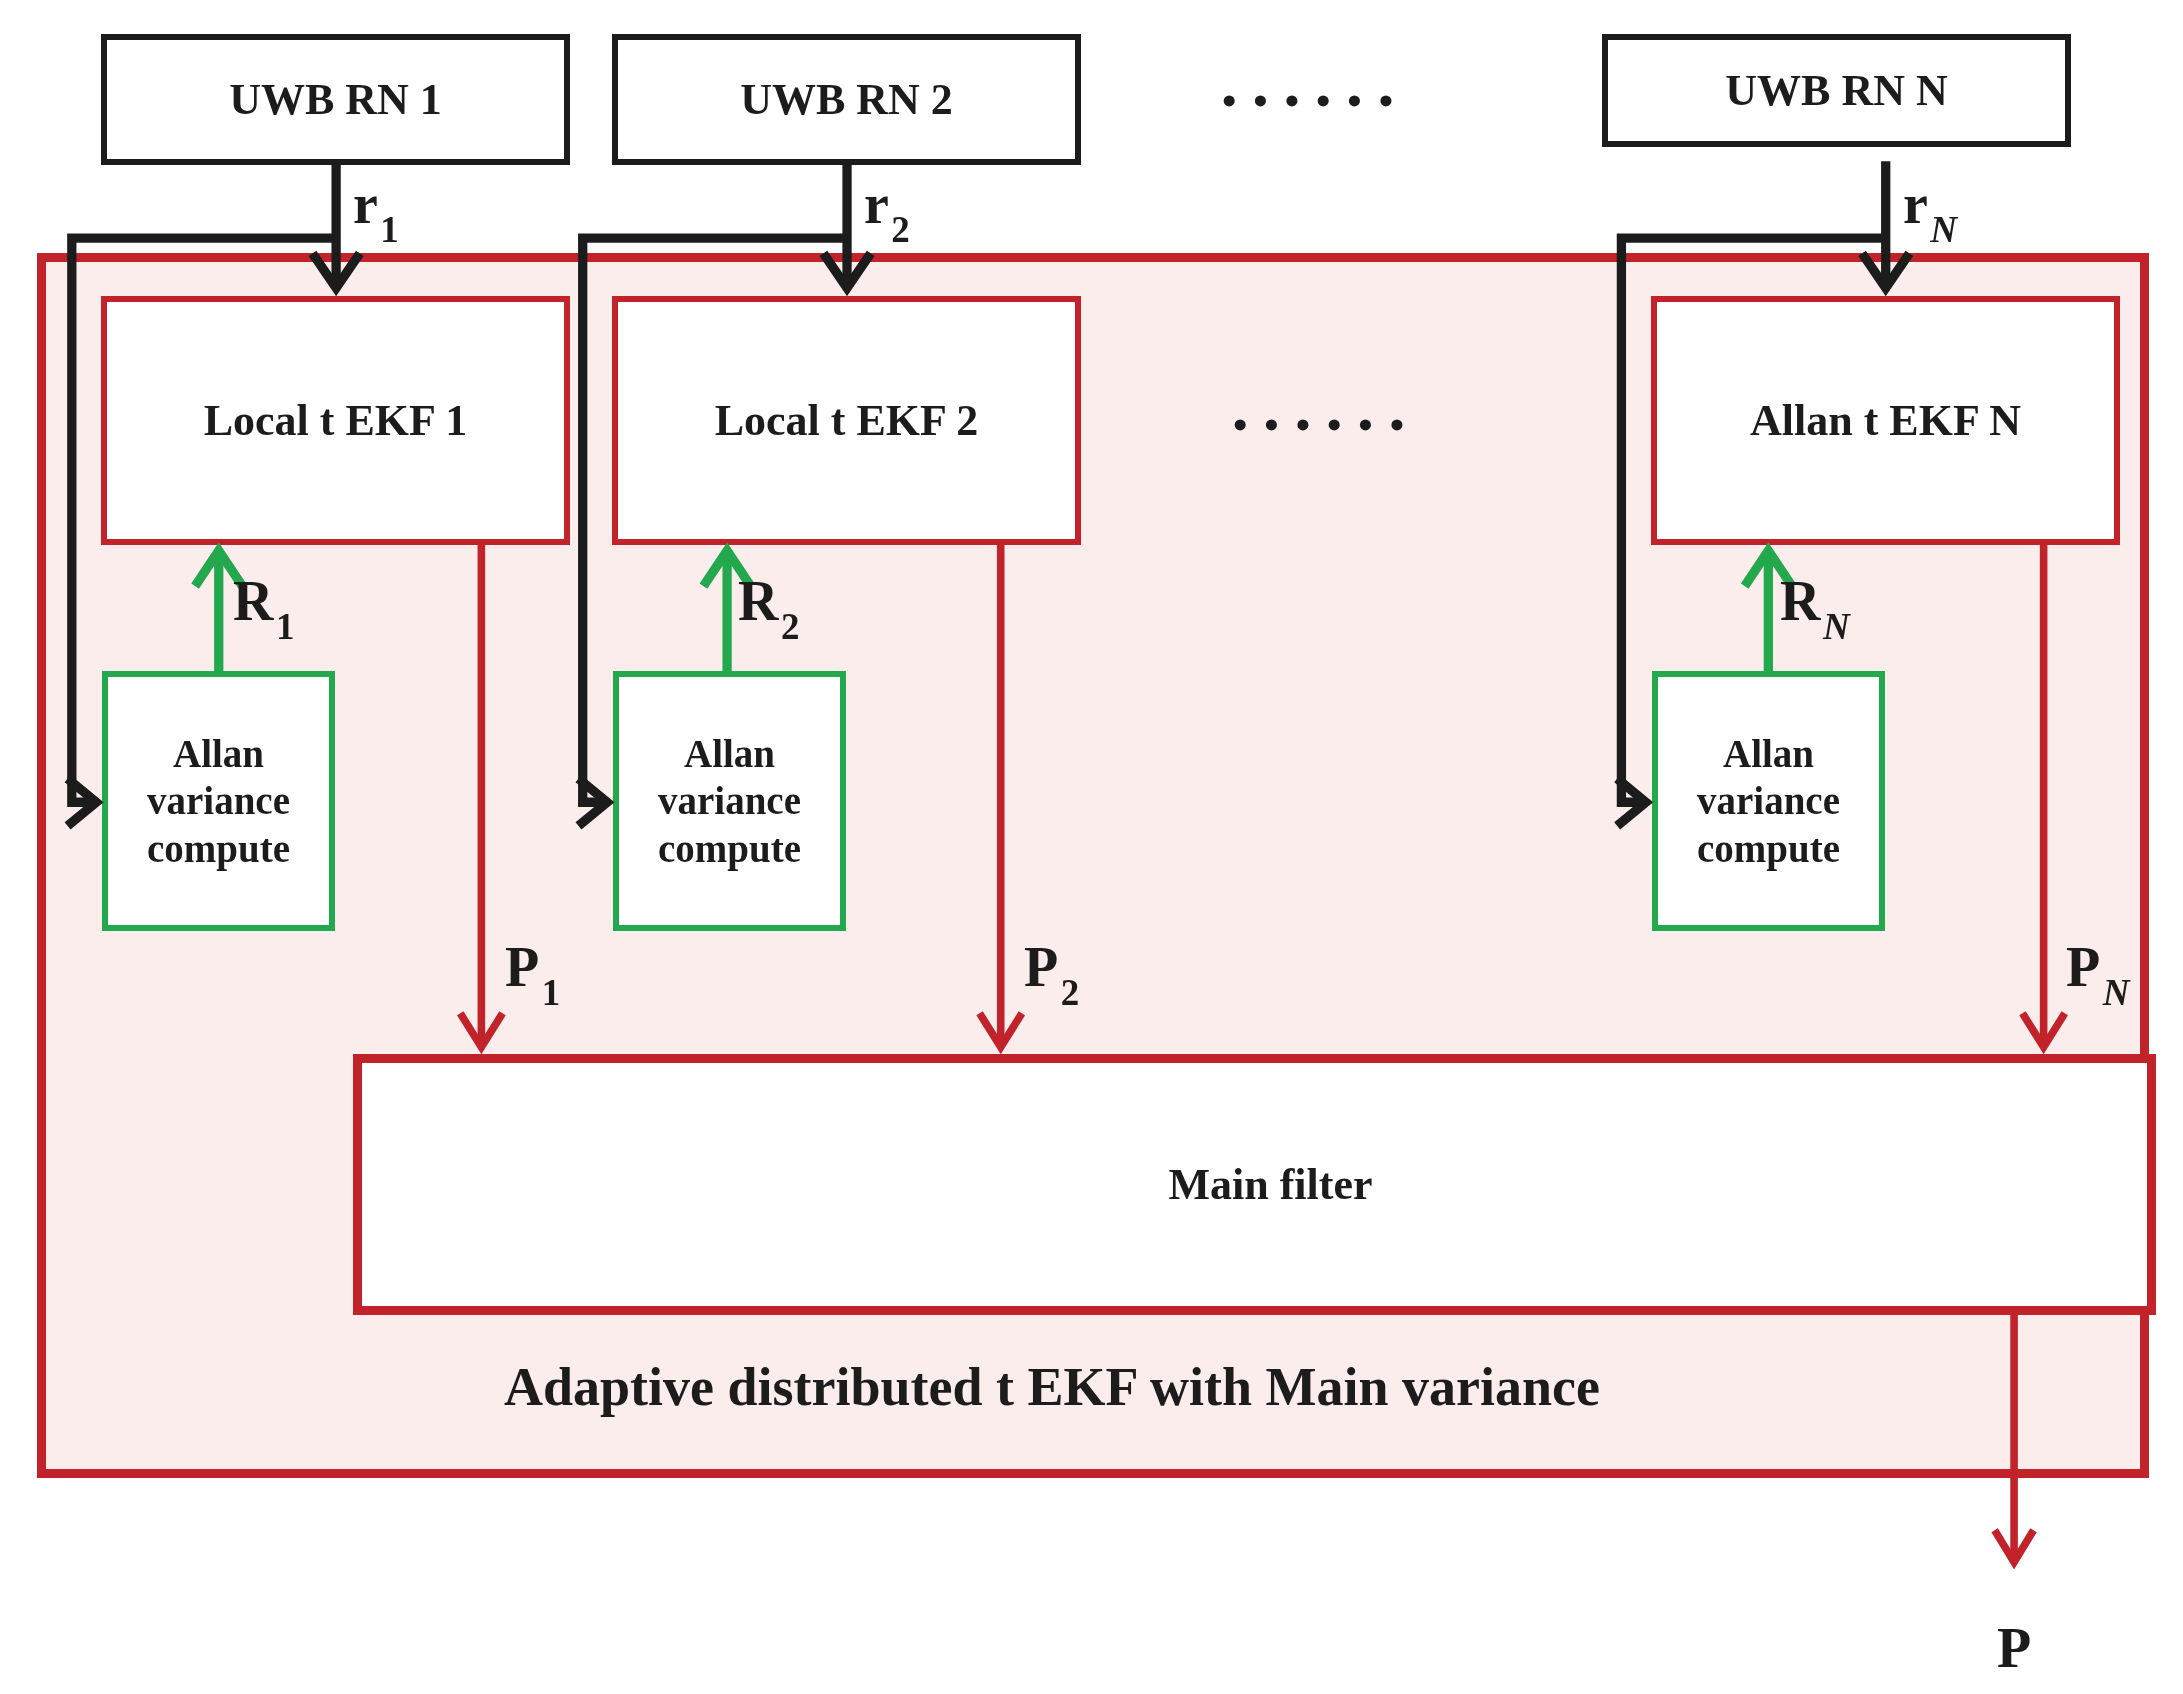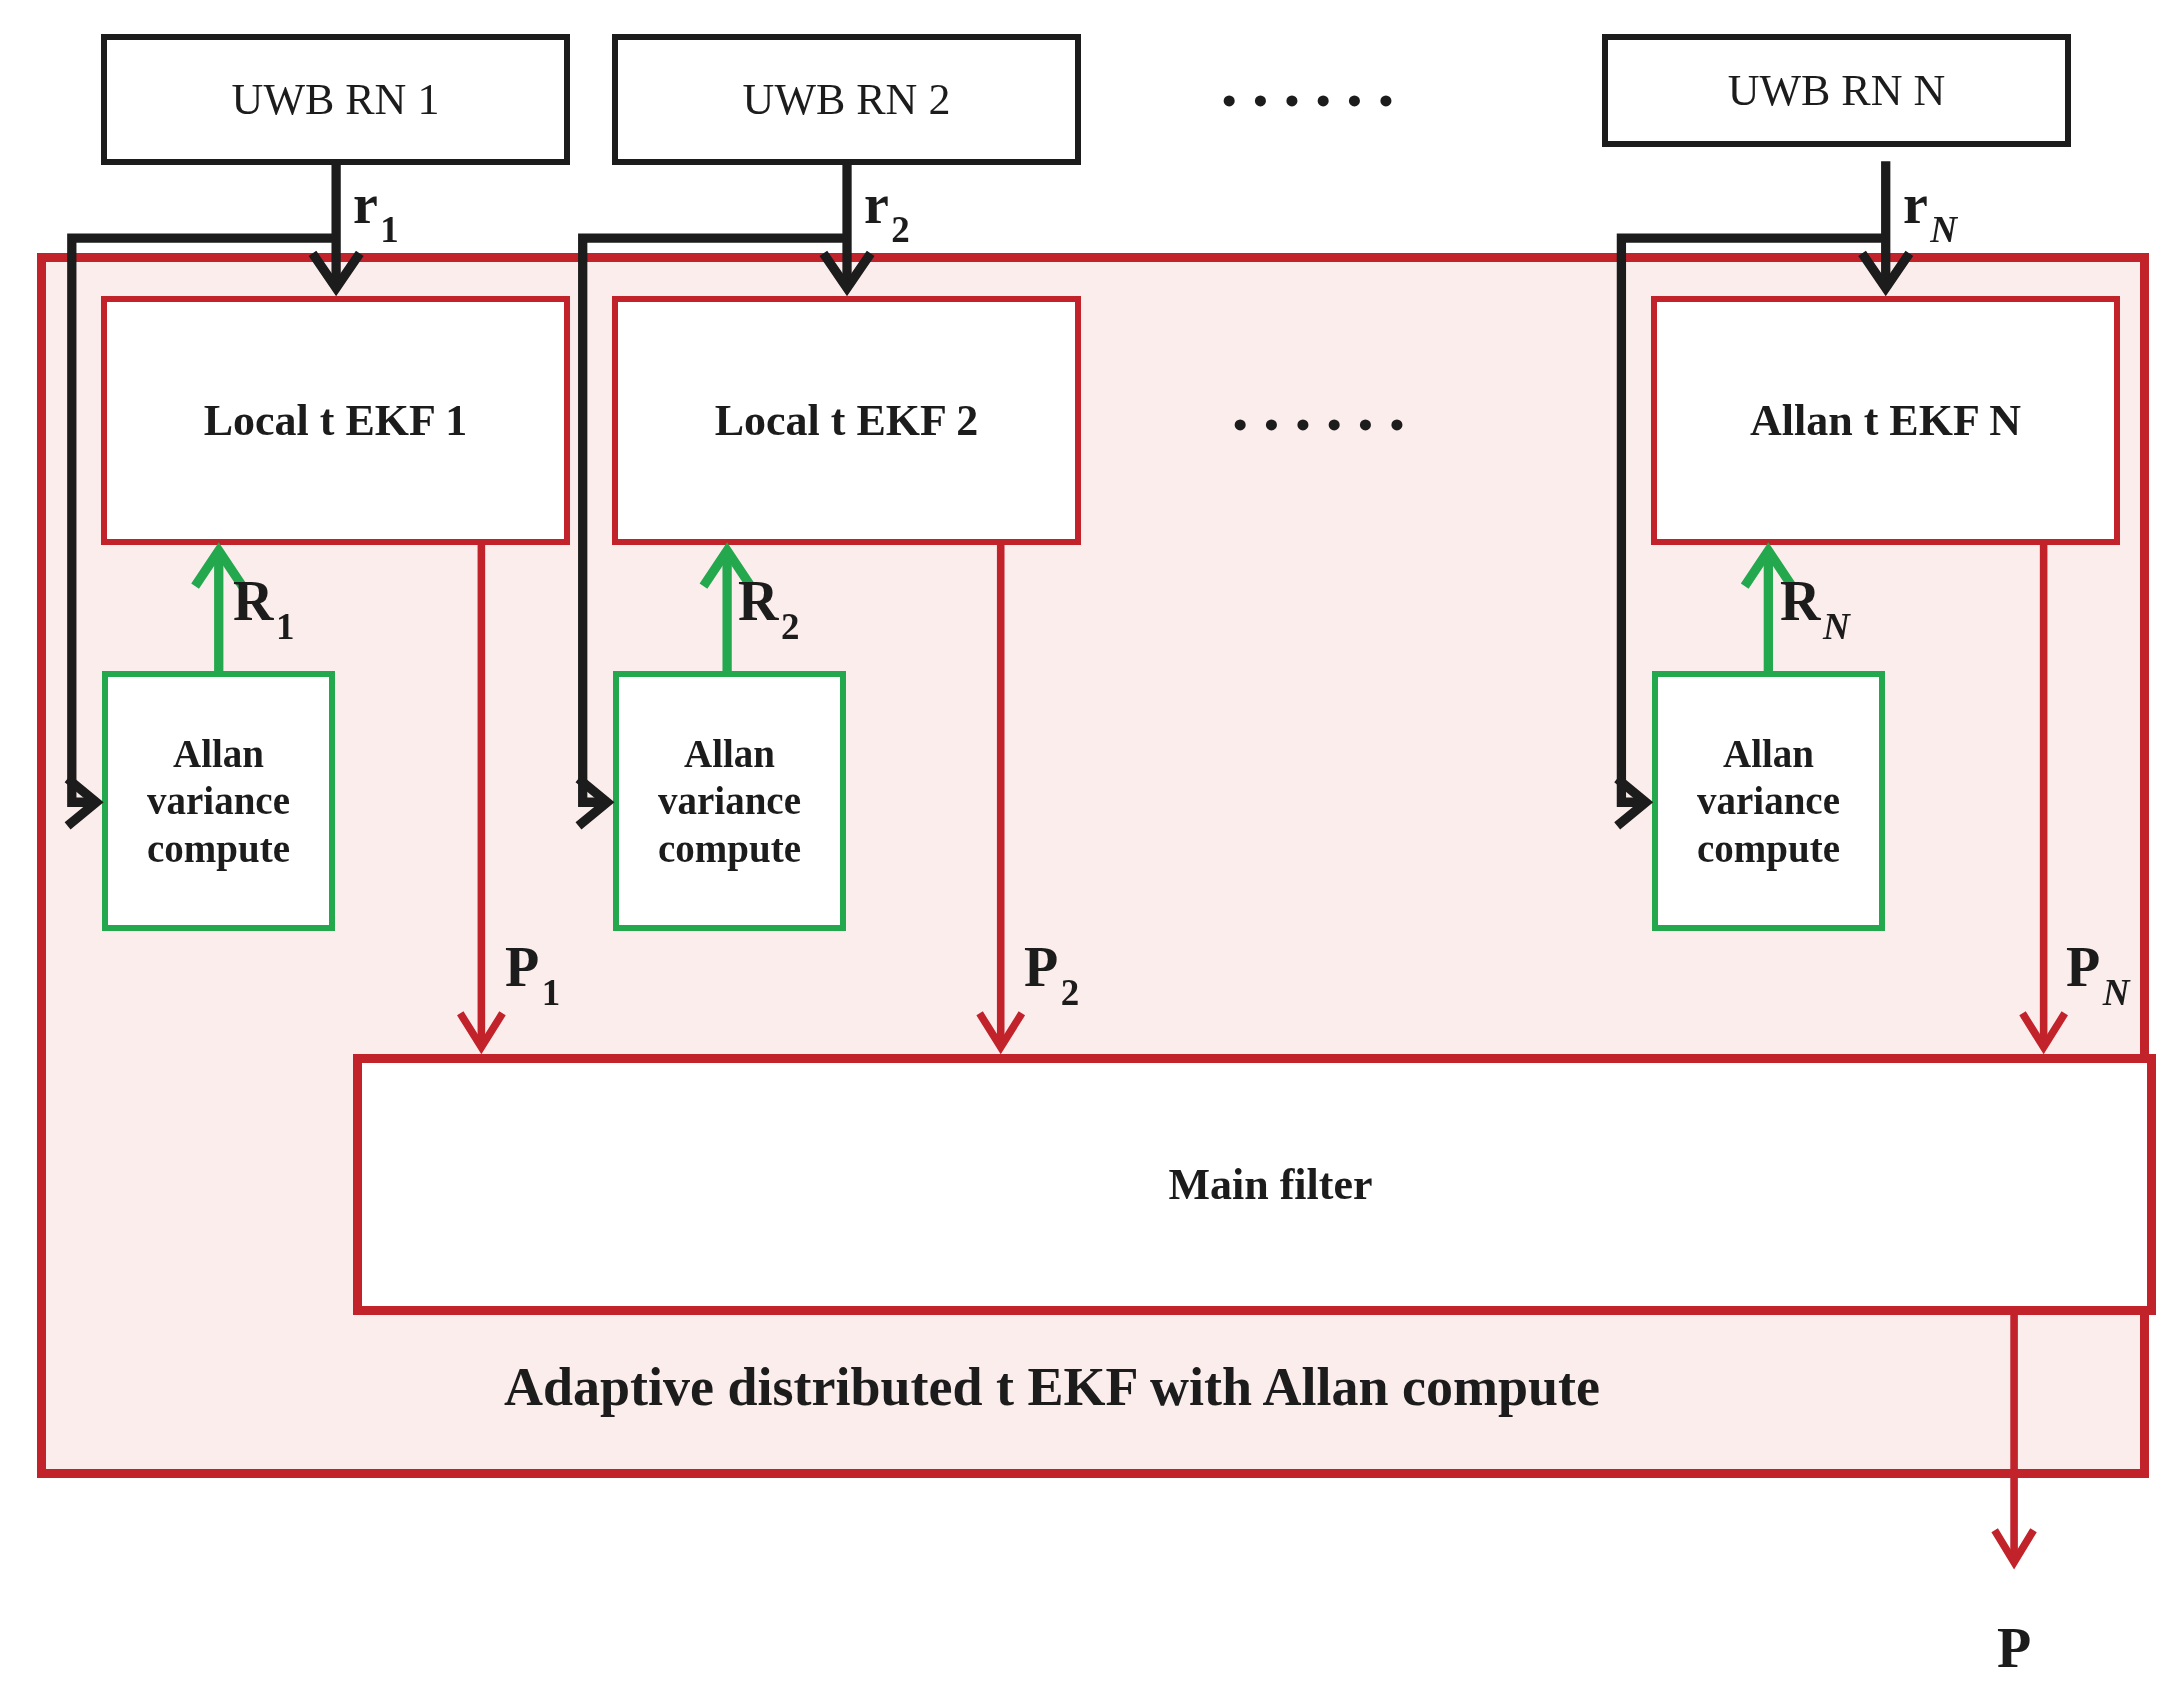--- a/index.html
+++ b/index.html
@@ -7,21 +7,21 @@
     position:relative;
     width:2183px;height:1694px;
     background:#ffffff;
     font-family:"Liberation Serif","DejaVu Serif",serif;
     color:#1c1c1c;
     overflow:hidden;
   }
   .abs{position:absolute;box-sizing:border-box;}
   
   .box{display:flex;align-items:center;justify-content:center;text-align:center;background:#ffffff;}
-  .uwb-box{border:6.8px solid var(--black);font-weight:normal;font-size:44px;}
+  .uwb-box{border:6.8px solid var(--black);font-weight:bold;font-size:44px;}
   .ekf-box{border:6.8px solid var(--red);font-weight:bold;font-size:44px;}
   .allan-box{border:6.8px solid var(--green);font-weight:bold;font-size:39px;line-height:1.22;white-space:pre-line;justify-content:center;}
   .main-box{border:9.3px solid var(--red);font-weight:bold;font-size:44px;}
   .pink-box{border:9.3px solid var(--red);background:var(--pink);}
   
   .sig{font-weight:bold;font-size:56px;line-height:1;white-space:nowrap;}
   .sig .sub{font-size:37px;position:relative;top:18.6px;margin-left:2.5px;}
   .sig .sub.it{font-style:italic;}
   .caption{font-weight:bold;font-size:54px;text-align:center;line-height:1.1;}
   .dots{font-weight:bold;font-size:41px;letter-spacing:17px;text-align:center;line-height:1;}
@@ -143,16 +143,16 @@
     <span>P</span><span class="sub">2</span>
   </div>
   <div class="abs sig" style="left:2066px;top:939px;">
     <span>P</span><span class="sub it">N</span>
   </div>
 
   <div class="abs sig" style="left:1976px;top:1620px;width:76px;text-align:center;">
     <span>P</span>
   </div>
 
-  <div class="abs caption" style="left:334px;top:1358px;width:1436px;">Adaptive distributed t EKF with Allan compute</div>
+  <div class="abs caption" style="left:334px;top:1358px;width:1436px;">Adaptive distributed t EKF with Main variance</div>
 
 </div>
 
 
 </body></html>

